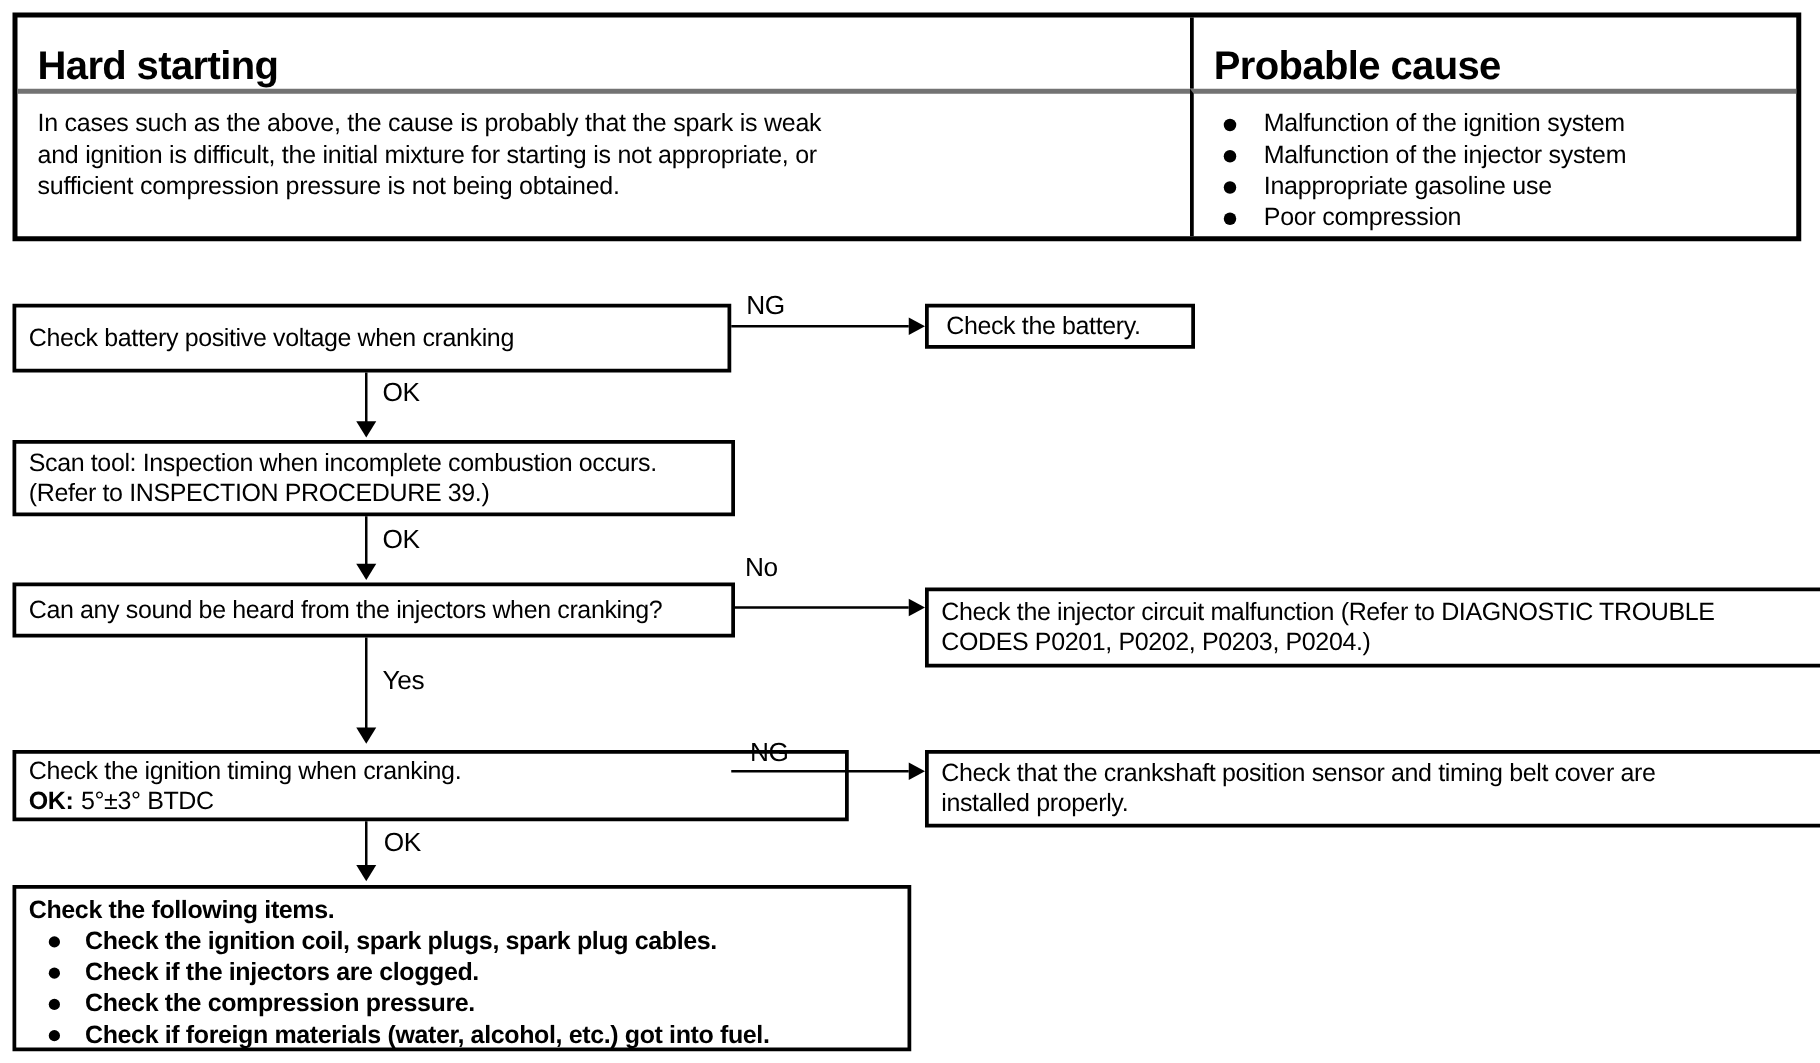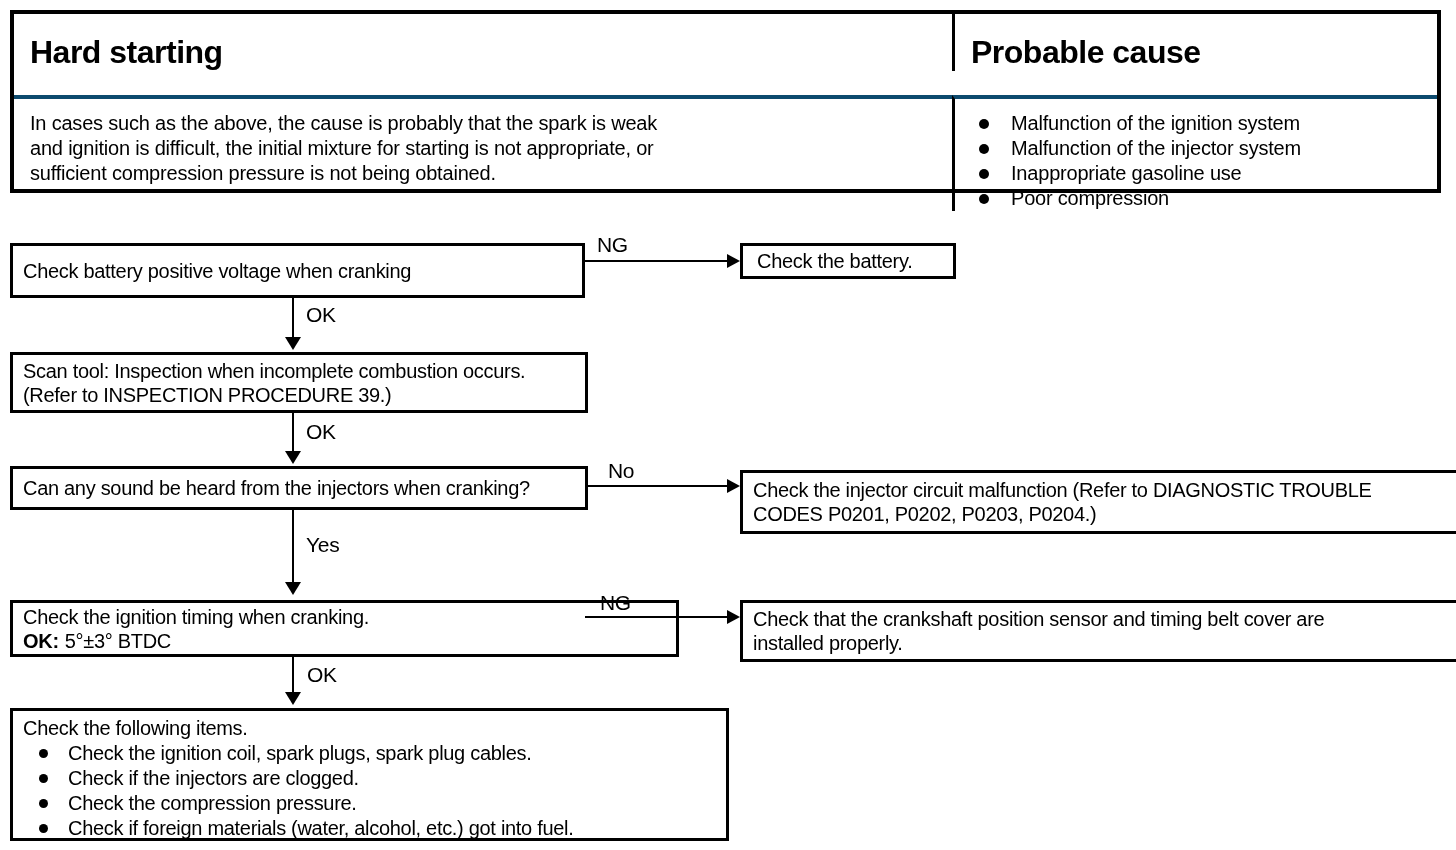--- a/index.html
+++ b/index.html
@@ -10,21 +10,21 @@
   }
 
   
   .ref-table {
     position:absolute; left:10px; top:10px; width:1431px; height:183px;
     border:4px solid #000; box-sizing:border-box;
     display:grid; grid-template-columns:938px 1fr; grid-template-rows:57px 1fr;
   }
   .cell { box-sizing:border-box; }
   .cell.right-col { border-left:3px solid #000; }
-  .cell.bottom-row { border-top:4px solid #0c4a6e;margin-top:24px; }
+  .cell.bottom-row { border-top:4px solid #737373; }
   .cell.title {
     display:flex; align-items:flex-end; padding-left:16px;
     font-size:32px; font-weight:bold; letter-spacing:-0.5px;
   }
   .cell.body { padding:12px 14px 0 16px; font-size:20px; line-height:25px; letter-spacing:-0.2px; }
   .desc-line { white-space:nowrap; }
 
   .bullet-list { margin:0; padding:0; list-style:none; }
   .bullet-item { display:flex; line-height:25px; }
   .dot {
@@ -119,21 +119,21 @@
   </div>
 
   <div class="vline" style="left:292px; top:413px; height:39px;"></div>
   <div class="head-down" style="left:285px; top:451px;"></div>
   <div class="branch-label" style="left:306px; top:420px;">OK</div>
 
   <div class="flow-box" style="left:10px; top:466px; width:578px; height:44px;">
     <div class="flow-line">Can any sound be heard from the injectors when cranking?</div>
   </div>
 
-  <div class="branch-label" style="left:596px; top:459px;margin-left:12px;">No</div>
+  <div class="branch-label" style="left:596px; top:443px;">No</div>
   <div class="hline" style="left:588px; top:485px; width:139px;"></div>
   <div class="head-right" style="left:727px; top:479px;"></div>
 
   <div class="flow-box" style="left:740px; top:470px; width:830px; height:64px;">
     <div class="flow-line">Check the injector circuit malfunction (Refer to DIAGNOSTIC TROUBLE</div>
     <div class="flow-line">CODES P0201, P0202, P0203, P0204.)</div>
   </div>
 
   <div class="vline" style="left:292px; top:510px; height:73px;"></div>
   <div class="head-down" style="left:285px; top:582px;"></div>
@@ -152,21 +152,21 @@
 
   <div class="flow-box" style="left:740px; top:600px; width:821px; height:62px;">
     <div class="flow-line">Check that the crankshaft position sensor and timing belt cover are</div>
     <div class="flow-line">installed properly.</div>
   </div>
 
   <div class="vline" style="left:292px; top:657px; height:36px;"></div>
   <div class="head-down" style="left:285px; top:692px;"></div>
   <div class="branch-label" style="left:307px; top:663px;">OK</div>
 
-  <div class="flow-box final-box" style="left:10px; top:708px; width:719px; height:133px; justify-content:flex-start; padding-top:5px; line-height:25px;">
+  <div class="flow-box final-box" style="left:10px; top:708px; width:719px; height:133px; justify-content:flex-start; padding-top:5px; line-height:25px;font-weight:bold;">
     <div class="flow-line">Check the following items.</div>
     <div class="bullet-item">
       <span class="dot"></span>
       <span class="flow-line">Check the ignition coil, spark plugs, spark plug cables.</span>
     </div>
     <div class="bullet-item">
       <span class="dot"></span>
       <span class="flow-line">Check if the injectors are clogged.</span>
     </div>
     <div class="bullet-item">

